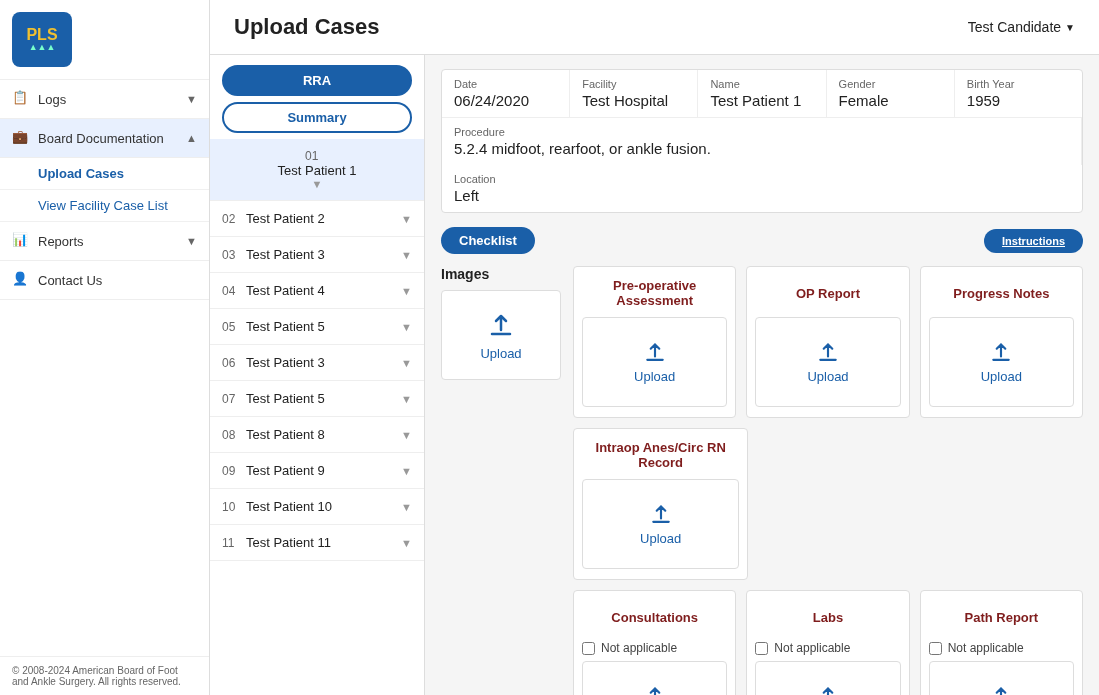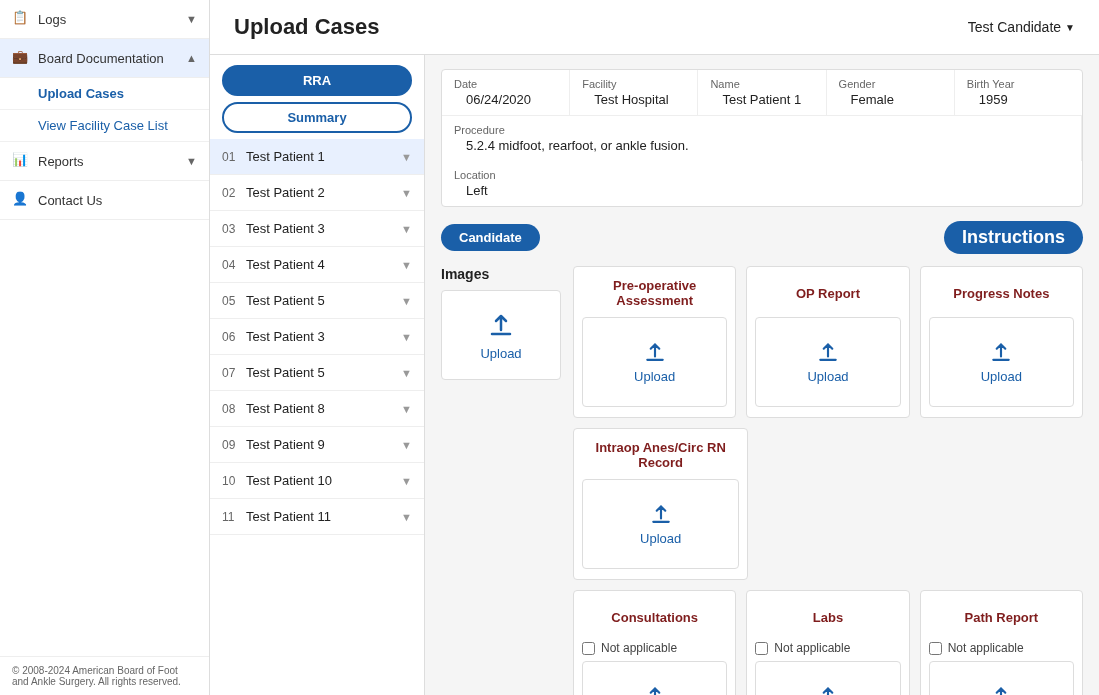--- a/index.html
+++ b/index.html
@@ -31,38 +31,38 @@
     
     .content-area { display: flex; flex: 1; overflow: hidden; }
 
     
     .patient-list { width: 215px; background: #fff; border-right: 1px solid #ddd; overflow-y: auto; flex-shrink: 0; }
     .tab-bar { display: flex; padding: 10px 12px 0; gap: 6px; background: #fff; flex-direction: column; }
     .tab-btn { padding: 6px 16px; border-radius: 20px; border: 2px solid #1a5fa8; font-size: 13px; font-weight: 600; cursor: pointer; }
     .tab-btn.active { background: #1a5fa8; color: #fff; }
     .tab-btn.inactive { background: #fff; color: #1a5fa8; }
     .patient-item { display: flex; align-items: center; justify-content: space-between; padding: 10px 12px; border-bottom: 1px solid #eee; cursor: pointer; }
-    .patient-item.selected { background: #e8f0fe; }
+    .patient-item.selected { background: #e8f0fe; flex-direction: column; }
     .patient-num { color: #666; font-size: 12px; margin-right: 6px; min-width: 18px; }
     .patient-name { flex: 1; font-size: 13px; color: #222; }
     .patient-chevron { font-size: 11px; color: #999; }
 
     
     .detail-panel { flex: 1; overflow-y: auto; padding: 14px 16px; background: #f5f5f5; }
     .patient-info-card { background: #fff; border: 1px solid #ddd; border-radius: 4px; margin-bottom: 14px; }
     .info-row { display: flex; border-bottom: 1px solid #eee; }
     .info-row:last-child { border-bottom: none; flex-direction: column; }
     .info-cell { padding: 8px 12px; flex: 1; border-right: 1px solid #eee; }
     .info-cell:last-child { border-right: none; }
     .info-label { font-size: 11px; color: #666; margin-bottom: 2px; }
-    .info-value { font-size: 13px; color: #222; font-weight: 500; margin-left: 12px; }
+    .info-value { font-size: 15px; color: #222; font-weight: 500; }
 
     .checklist-header { display: flex; align-items: center; justify-content: space-between; margin-bottom: 12px; }
     .checklist-btn { background: #1a5fa8; color: #fff; border: none; border-radius: 20px; padding: 6px 18px; font-size: 13px; font-weight: 600; cursor: pointer; }
-    .instructions-btn { background: #1a5fa8; color: #fff; border: none; border-radius: 20px; padding: 6px 18px; font-size: 18px; font-weight: 600; cursor: pointer; }
+    .instructions-btn { background: #1a5fa8; color: #fff; border: none; border-radius: 20px; padding: 6px 18px; font-size: 11px; font-weight: 600; cursor: pointer; text-decoration: underline; }
 
     .upload-sections { display: flex; gap: 12px; }
     .images-section { width: 120px; flex-shrink: 0; }
     .images-title { font-size: 14px; font-weight: 600; color: #222; margin-bottom: 8px; }
     .upload-box { background: #fff; border: 1px solid #ddd; border-radius: 4px; padding: 16px 12px; display: flex; flex-direction: column; align-items: center; justify-content: center; min-height: 90px; cursor: pointer; }
     .upload-icon { width: 32px; height: 32px; display: flex; align-items: center; justify-content: center; }
     .upload-label { font-size: 13px; color: #1a5fa8; margin-top: 4px; font-weight: 500; }
 
     .checklist-grid { flex: 1; }
     .checklist-row { display: flex; gap: 10px; margin-bottom: 10px; }
@@ -71,20 +71,28 @@
     .cell-upload-area { display: flex; flex-direction: column; align-items: center; }
     .checkbox-row { display: flex; align-items: center; gap: 6px; margin-bottom: 6px; font-size: 12px; color: #444; }
     .checkbox-row input[type=checkbox] { cursor: pointer; }
   </style>
 </head>
 <body>
 
 <div class="app-container">
 
   <div class="sidebar">
+    <div class="sidebar-logo">
+      <div class="logo-box">
+        <div style="text-align:center; line-height:1.1;">
+          <div style="color:#f0c030; font-size:16px; font-weight:900;">PLS</div>
+          <div style="color:#7fc; font-size:9px;">▲▲▲</div>
+        </div>
+      </div>
+    </div>
     <div class="sidebar-nav">
       <div class="nav-item">
         <span class="nav-icon" style="color:#1a5fa8;">📋</span>
         <span class="nav-label">Logs</span>
         <span class="nav-chevron">▼</span>
       </div>
       <div class="nav-item active">
         <span class="nav-icon" style="color:#1a5fa8;">💼</span>
         <span class="nav-label">Board Documentation</span>
         <span class="nav-chevron">▲</span>
@@ -214,21 +222,21 @@
               <div class="info-value">5.2.4 midfoot, rearfoot, or ankle fusion.</div>
             </div>
             <div class="info-cell" style="flex:1;">
               <div class="info-label">Location</div>
               <div class="info-value">Left</div>
             </div>
           </div>
         </div>
 
         <div class="checklist-header">
-          <button class="checklist-btn">Candidate</button>
+          <button class="checklist-btn">Checklist</button>
           <button class="instructions-btn">Instructions</button>
         </div>
 
         <div class="upload-sections">
 
           <div class="images-section">
             <div class="images-title">Images</div>
             <div class="upload-box">
               <div class="upload-icon">
                 <svg width="28" height="28" viewBox="0 0 28 28" fill="none" xmlns="http://www.w3.org/2000/svg">

